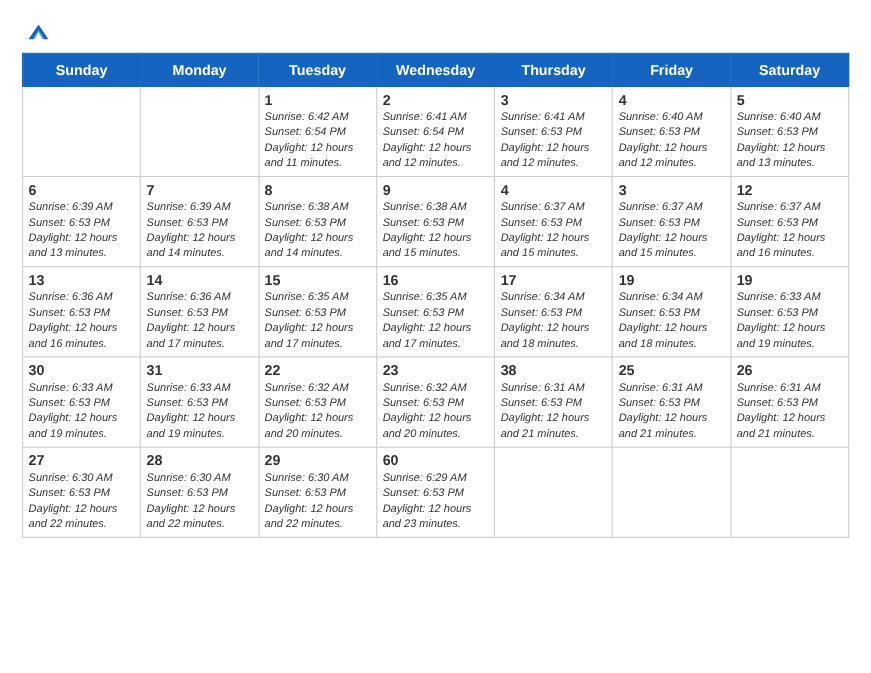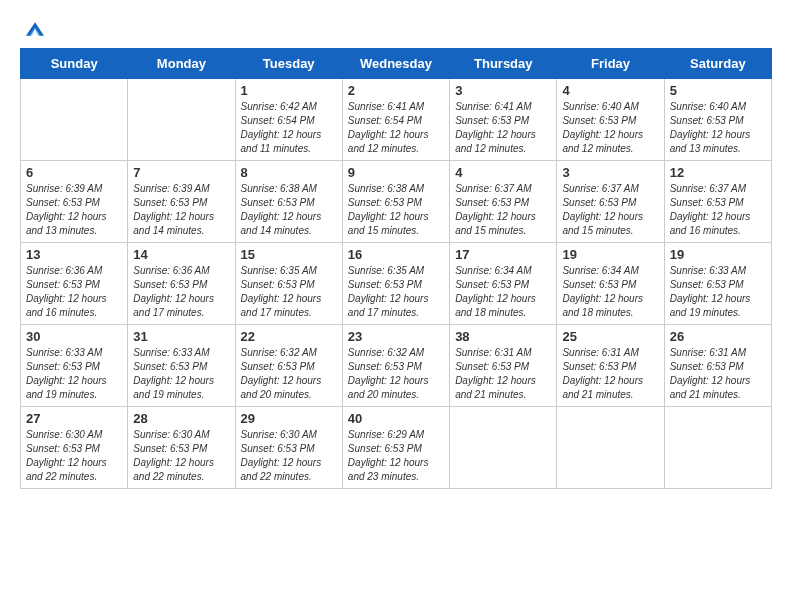--- a/index.html
+++ b/index.html
@@ -240,21 +240,21 @@
         </td>
         <td>
           <span class="day-number">28</span>
           <div class="day-info">Sunrise: 6:30 AM<br>Sunset: 6:53 PM<br>Daylight: 12 hours and 22 minutes.</div>
         </td>
         <td>
           <span class="day-number">29</span>
           <div class="day-info">Sunrise: 6:30 AM<br>Sunset: 6:53 PM<br>Daylight: 12 hours and 22 minutes.</div>
         </td>
         <td>
-          <span class="day-number">40</span>
+          <span class="day-number">60</span>
           <div class="day-info">Sunrise: 6:29 AM<br>Sunset: 6:53 PM<br>Daylight: 12 hours and 23 minutes.</div>
         </td>
         <td class="empty-cell"></td>
         <td class="empty-cell"></td>
         <td class="empty-cell"></td>
       </tr>
     </tbody>
 </table>
 
 </body></html>

